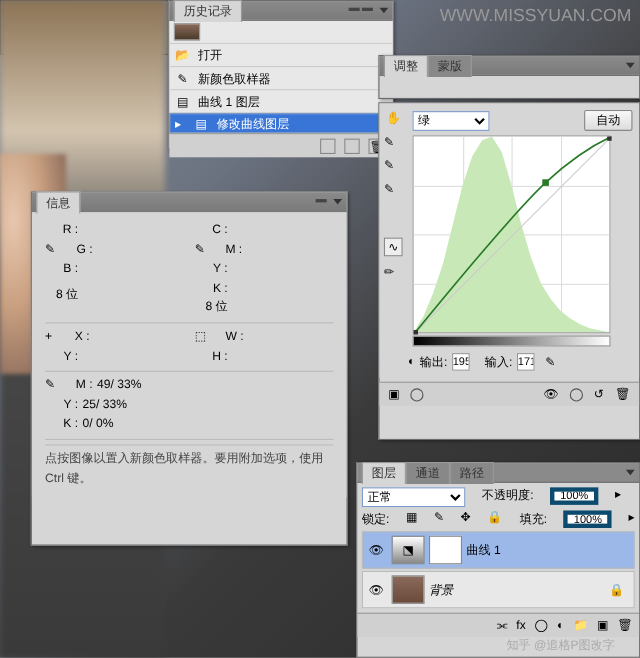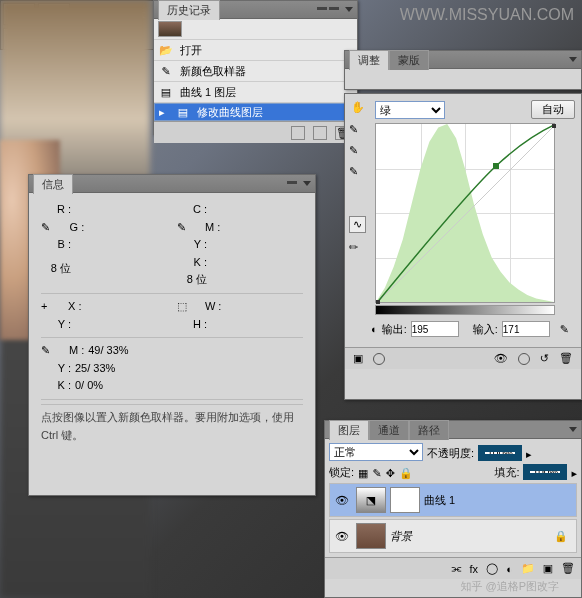--- a/index.html
+++ b/index.html
@@ -42,43 +42,43 @@
 #curves-body{padding:6px;background:#d6d6d6}
 .cv-top{display:flex;align-items:center;gap:6px;margin-bottom:4px}
 .tool-ico{width:18px;height:18px}
 #chart{width:180px;height:180px;background:#fff;border:1px solid #999;position:relative;margin-left:24px}
 .grid-v,.grid-h{position:absolute;background:#ddd}
 .grid-v{width:1px;height:100%}
 .grid-h{height:1px;width:100%}
 .histo{position:absolute;bottom:0;left:0;width:100%;height:100%;fill:#c8e8b8}
 .curve-line{position:absolute;top:0;left:0}
 .io-row{display:flex;align-items:center;gap:4px;margin-top:6px;margin-left:20px}
-.io-row input{width:48px;height:16px;border:1px solid #999;text-align:left;font-size:10px}
+.io-row input{width:16px;height:16px;border:1px solid #999;text-align:left;font-size:10px}
 .grad{width:180px;height:10px;margin-left:24px;margin-top:2px;background:linear-gradient(90deg,#000,#fff);border:1px solid #999}
 .btn{background:linear-gradient(#f8f8f8,#ddd);border:1px solid #888;padding:1px 10px;font-size:11px;border-radius:2px}
 #cv-footer{background:#d0d0d0;height:22px;display:flex;align-items:center;gap:10px;padding:0 8px;border-top:1px solid #999;margin-top:4px}
 .ring{width:12px;height:12px;border:1.5px solid #555;border-radius:50%}
 
 
 #info{left:28px;top:174px;width:288px;height:322px}
 #info-body{padding:8px 12px;background:#d6d6d6;line-height:1.6;font-size:11px;color:#333}
 .info-grid{display:grid;grid-template-columns:1fr 1fr;gap:0 10px}
 .info-col{display:flex;flex-direction:column}
 .ir{display:flex;gap:4px}
 .ir .lbl{width:30px;text-align:right}
 .ir .val{width:50px}
 hr{border:none;border-top:1px solid #bbb;margin:4px 0}
 
 
 #layers{left:324px;top:420px;width:258px;height:178px}
 #ly-tabs{display:flex;background:#8a8a8a;height:18px;align-items:center}
 #ly-body{padding:4px;background:#d6d6d6}
-.ly-ctrl{display:flex;align-items:flex-end;gap:4px;margin-bottom:3px}
+.ly-ctrl{display:flex;align-items:flex-start;gap:15px;margin-bottom:3px}
 .ly-ctrl .sel{width:94px}
-.pct{width:44px;height:16px;border:7px solid #0c4a6e;background:#fff;text-align:center;font-size:10px}
+.pct{width:44px;height:16px;border:4px solid #0c4a6e;background:#fff;text-align:center;font-size:10px}
 .layer-row{display:flex;align-items:center;height:34px;border:1px solid #bbb;background:#e8e8e8;margin-top:2px;gap:4px;padding:2px}
 .layer-row.sel{background:#9bb8e8}
 .eye{width:20px;text-align:center}
 .thumb{width:30px;height:26px;border:1px solid #888;background:#fff}
 .thumb.img{background:linear-gradient(#8a6a5a,#6a4a3a)}
 .mask{width:30px;height:26px;border:1px solid #888;background:#fff}
 #ly-footer{background:#d0d0d0;height:22px;display:flex;align-items:center;justify-content:flex-end;gap:8px;padding:0 6px;border-top:1px solid #999}
 
 .watermark{position:absolute;right:23px;bottom:4px;color:#aaa;font-size:11px}
 .wm2{position:absolute;right:8px;top:6px;color:#999;font-size:16px}

